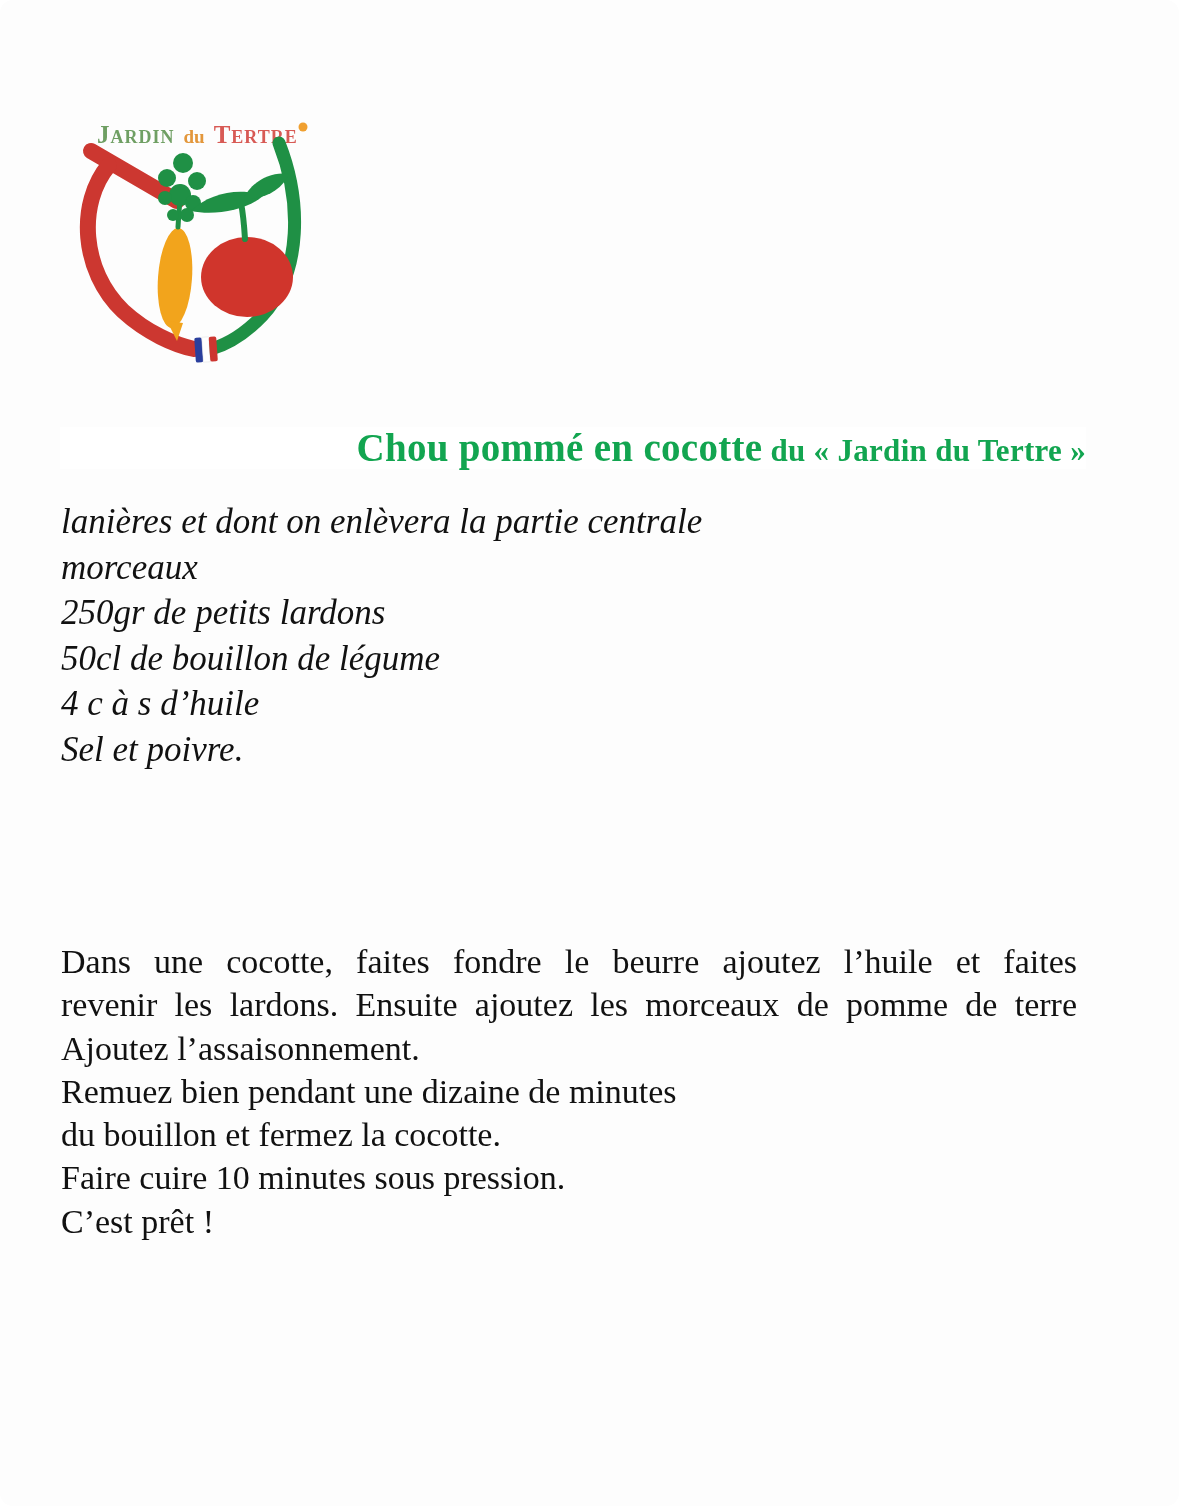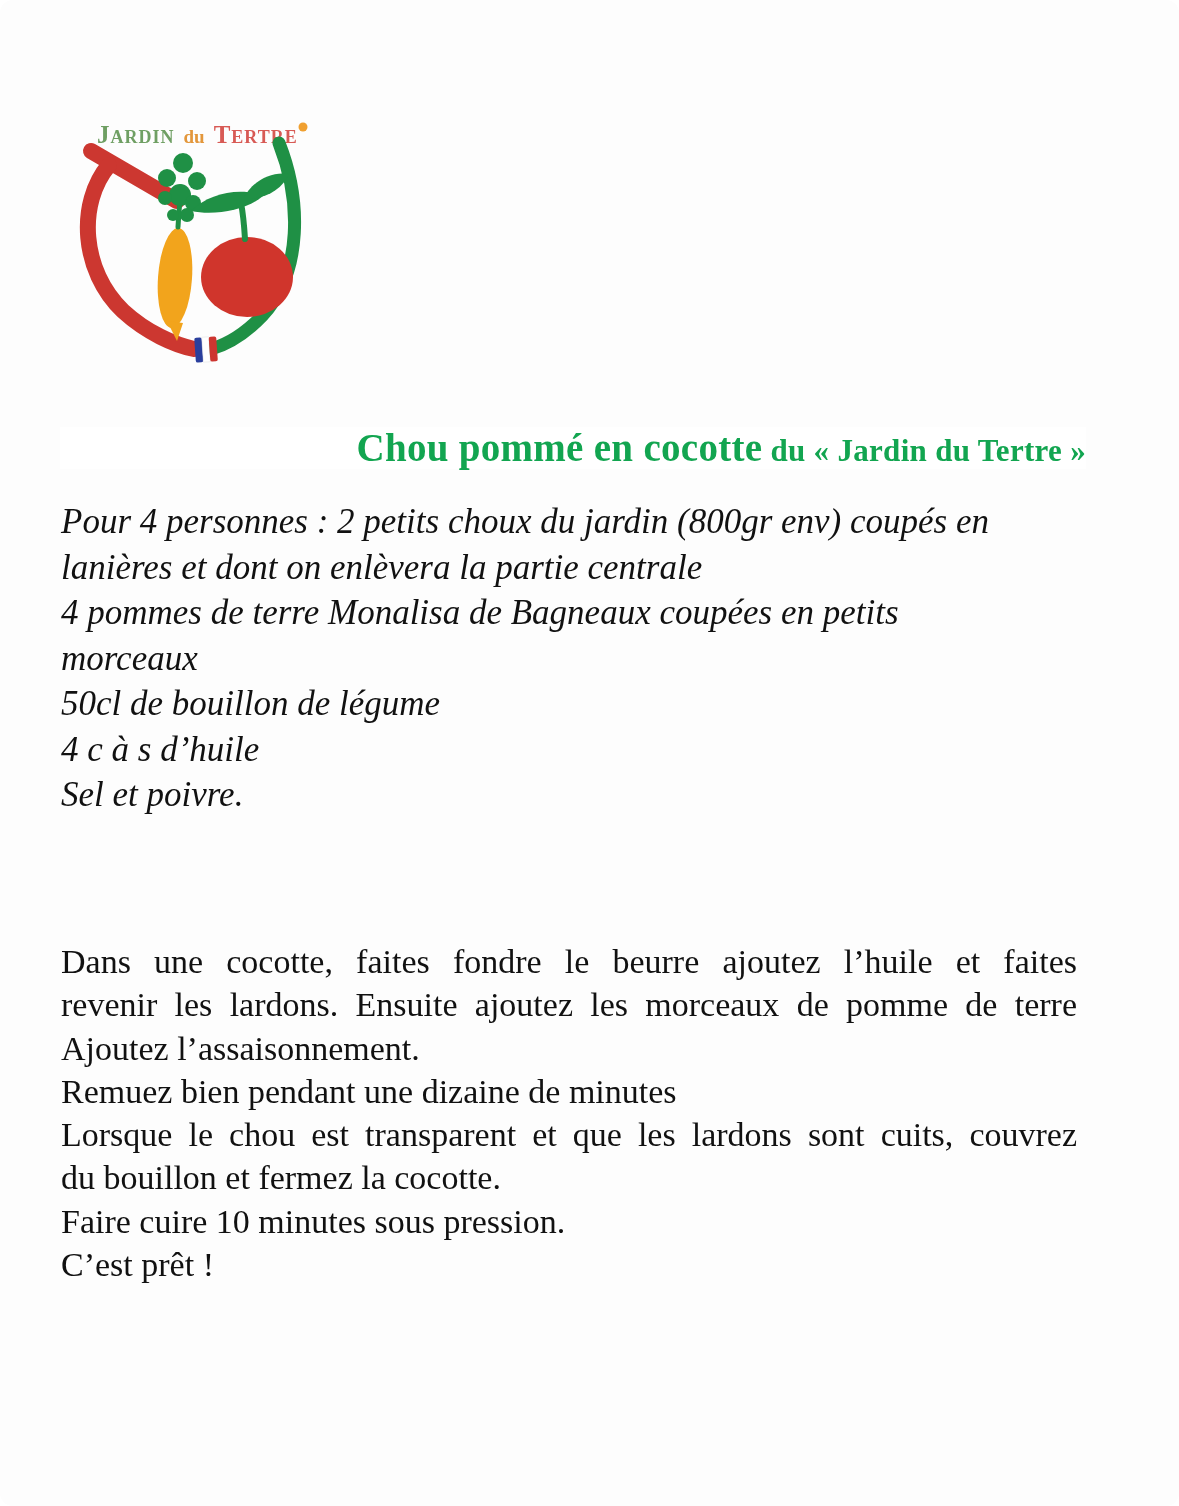--- a/index.html
+++ b/index.html
@@ -83,42 +83,40 @@
       <rect x="127.5" y="234" width="7" height="25" fill="#ffffff" stroke="#e0e0e0" stroke-width="0.5"></rect>
       <rect x="134.5" y="234" width="7.5" height="25" rx="2" fill="#cd3530"></rect>
     </g>
   </svg>
 
   <div class="heading">
     <span class="heading-main">Chou pommé en cocotte</span><span class="heading-suffix"> du « Jardin du Tertre »</span>
   </div>
 
   <div class="ingredients">
-    <div class="line">Pour 4 personnes : 2 petits choux du jardin (800gr env) coupés en</div>
     <div class="line">lanières et dont on enlèvera la partie centrale</div>
-    <div class="line">4 pommes de terre Monalisa de Bagneaux coupées en petits</div>
     <div class="line">morceaux</div>
+    <div class="line">250gr de petits lardons</div>
     <div class="line">50cl de bouillon de légume</div>
     <div class="line">4 c à s d’huile</div>
     <div class="line">Sel et poivre.</div>
   </div>
 
   <div class="instructions">
     <p>
       <span class="line stretch" style="display:block">Dans une cocotte, faites fondre le beurre ajoutez l’huile et faites</span>
       <span class="line stretch" style="display:block">revenir les lardons. Ensuite ajoutez les morceaux de pomme de terre</span>
     </p>
     <p>
       <span class="line" style="display:block">Ajoutez l’assaisonnement.</span>
     </p>
     <p>
       <span class="line" style="display:block">Remuez bien pendant une dizaine de minutes</span>
     </p>
     <p>
-      <span class="line stretch" style="display:block">Lorsque le chou est transparent et que les lardons sont cuits, couvrez</span>
       <span class="line" style="display:block">du bouillon et fermez la cocotte.</span>
     </p>
     <p>
       <span class="line" style="display:block">Faire cuire 10 minutes sous pression.</span>
     </p>
     <p>
       <span class="line" style="display:block">C’est prêt !</span>
     </p>
   </div>
 

